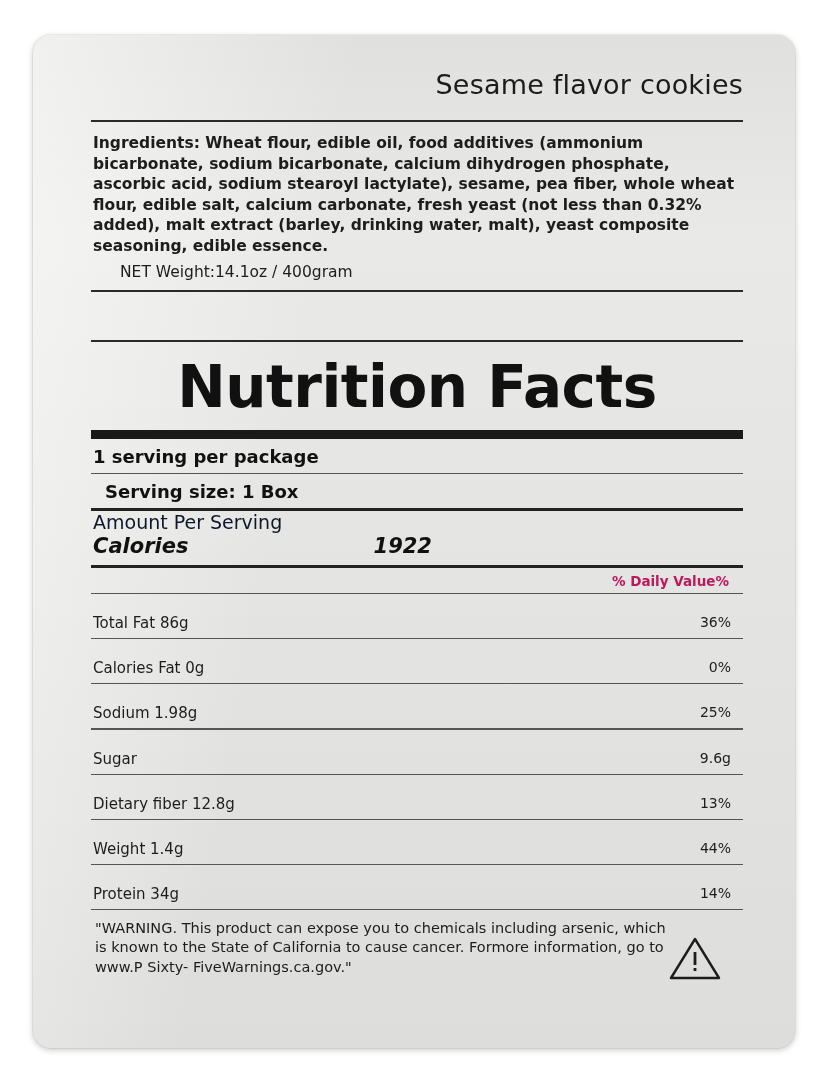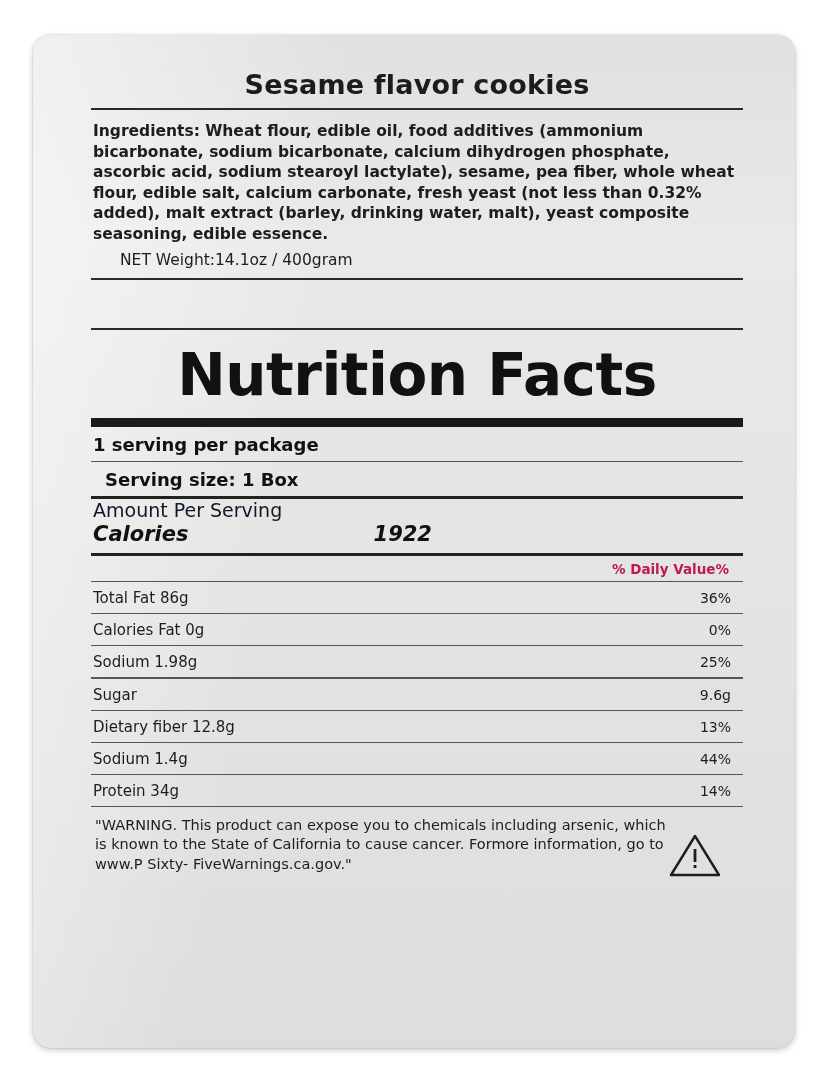--- a/index.html
+++ b/index.html
@@ -46,26 +46,26 @@
 
   .inner {
     position: absolute;
     left: 58px;
     right: 52px;
     top: 34px;
     bottom: 18px;
   }
 
   .product-title {
-    text-align: center;
+    text-align: right;
     font-size: 27px;
-    font-weight: 700;
+    font-weight: 400;
     color: #1c1c1c;
     letter-spacing: 0.2px;
-    padding-bottom: 8px;
+    padding-bottom: 20px;
     font-family: "DejaVu Sans", sans-serif;
   }
 
   .rule-thin {
     height: 2px;
     background: #2a2a2a;
     margin: 0;
   }
   .rule-med {
     height: 3px;
@@ -150,25 +150,26 @@
   .dv-head {
     text-align: right;
     font-size: 13.5px;
     font-weight: 700;
     color: #be185d;
     padding: 5px 14px 4px 0;
   }
 
   .nutrient-row {
     display: flex;
-    align-items: center;
+    align-items: flex-start;
     justify-content: space-between;
     padding: 7px 2px 6px 2px;
     font-size: 15px;
     color: #1d1d1d;
+    margin-top: 13px;
   }
   .nutrient-name {
     text-align: left;
   }
   .nutrient-dv {
     font-size: 14px;
     color: #1d1d1d;
     padding-right: 10px;
     white-space: nowrap;
   }
@@ -257,21 +258,21 @@
       </div>
       <div class="rule-hair"></div>
 
       <div class="nutrient-row">
         <div class="nutrient-name">Dietary fiber 12.8g</div>
         <div class="nutrient-dv">13%</div>
       </div>
       <div class="rule-hair"></div>
 
       <div class="nutrient-row">
-        <div class="nutrient-name">Sodium  1.4g</div>
+        <div class="nutrient-name">Weight  1.4g</div>
         <div class="nutrient-dv">44%</div>
       </div>
       <div class="rule-hair"></div>
 
       <div class="nutrient-row">
         <div class="nutrient-name">Protein  34g</div>
         <div class="nutrient-dv">14%</div>
       </div>
       <div class="rule-hair"></div>
 

